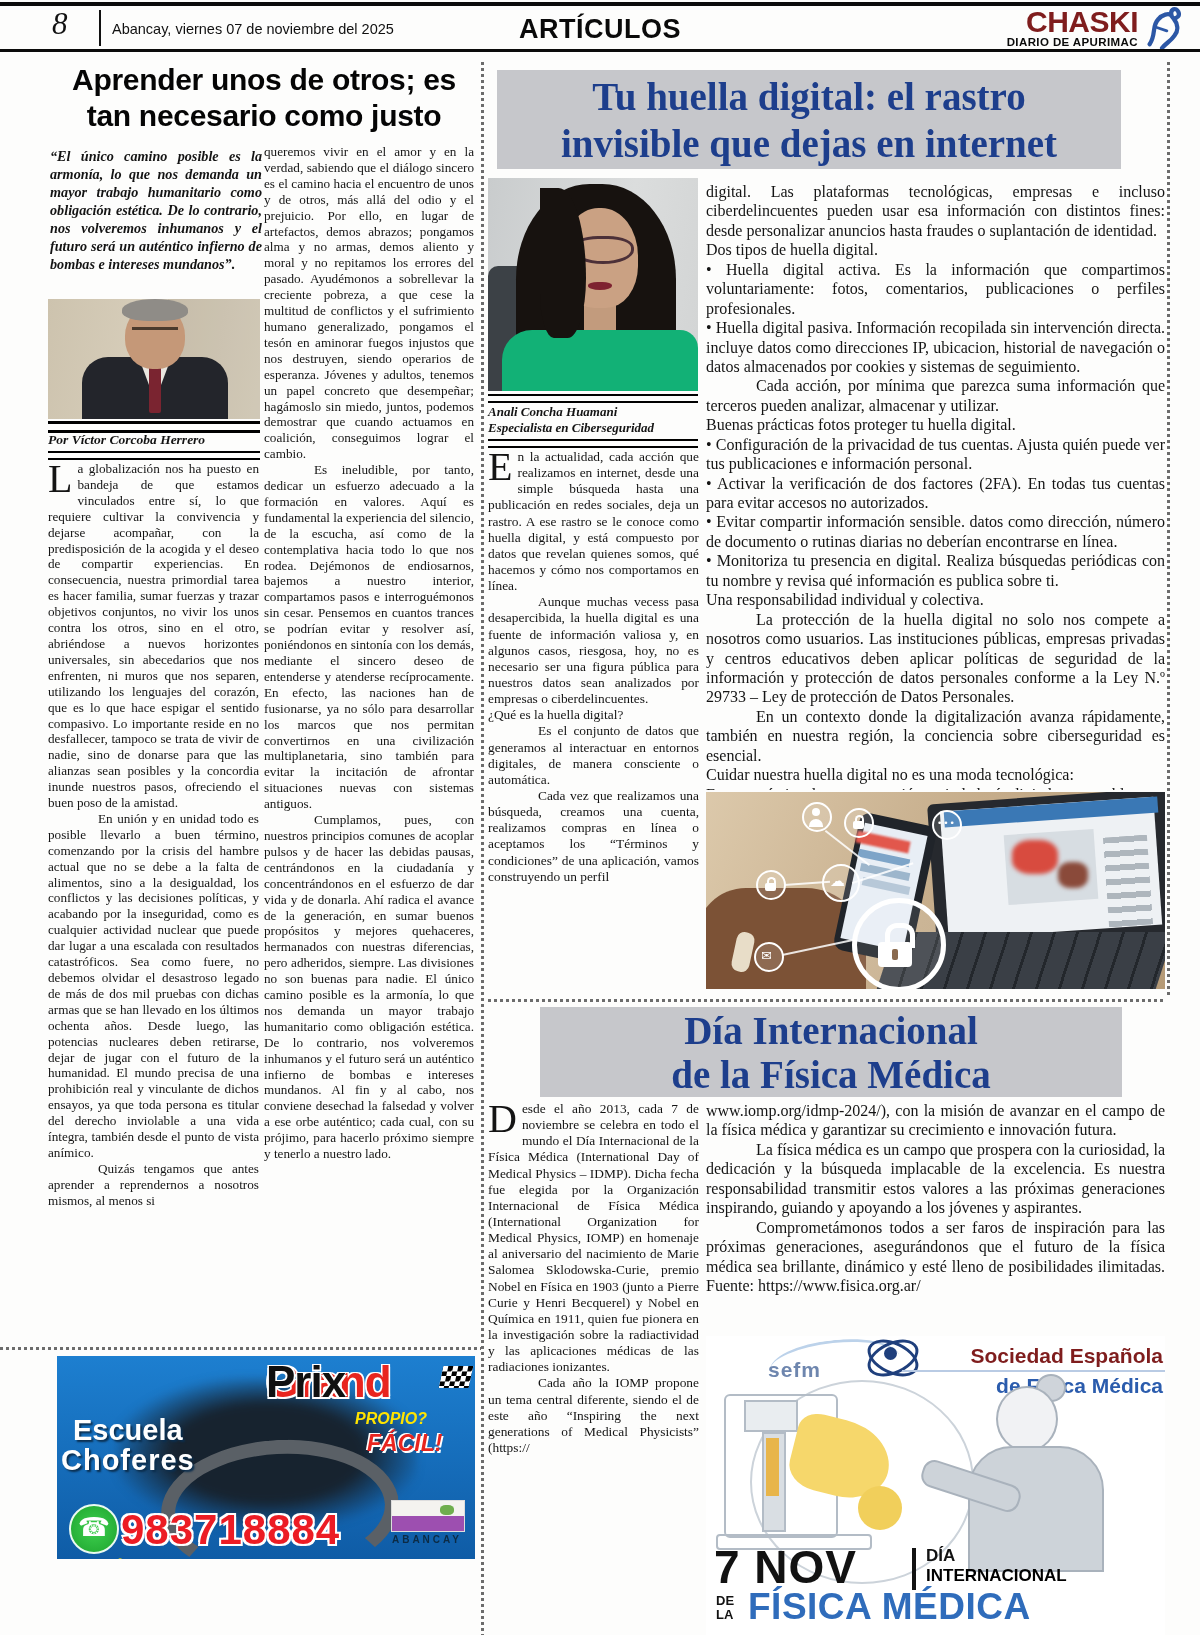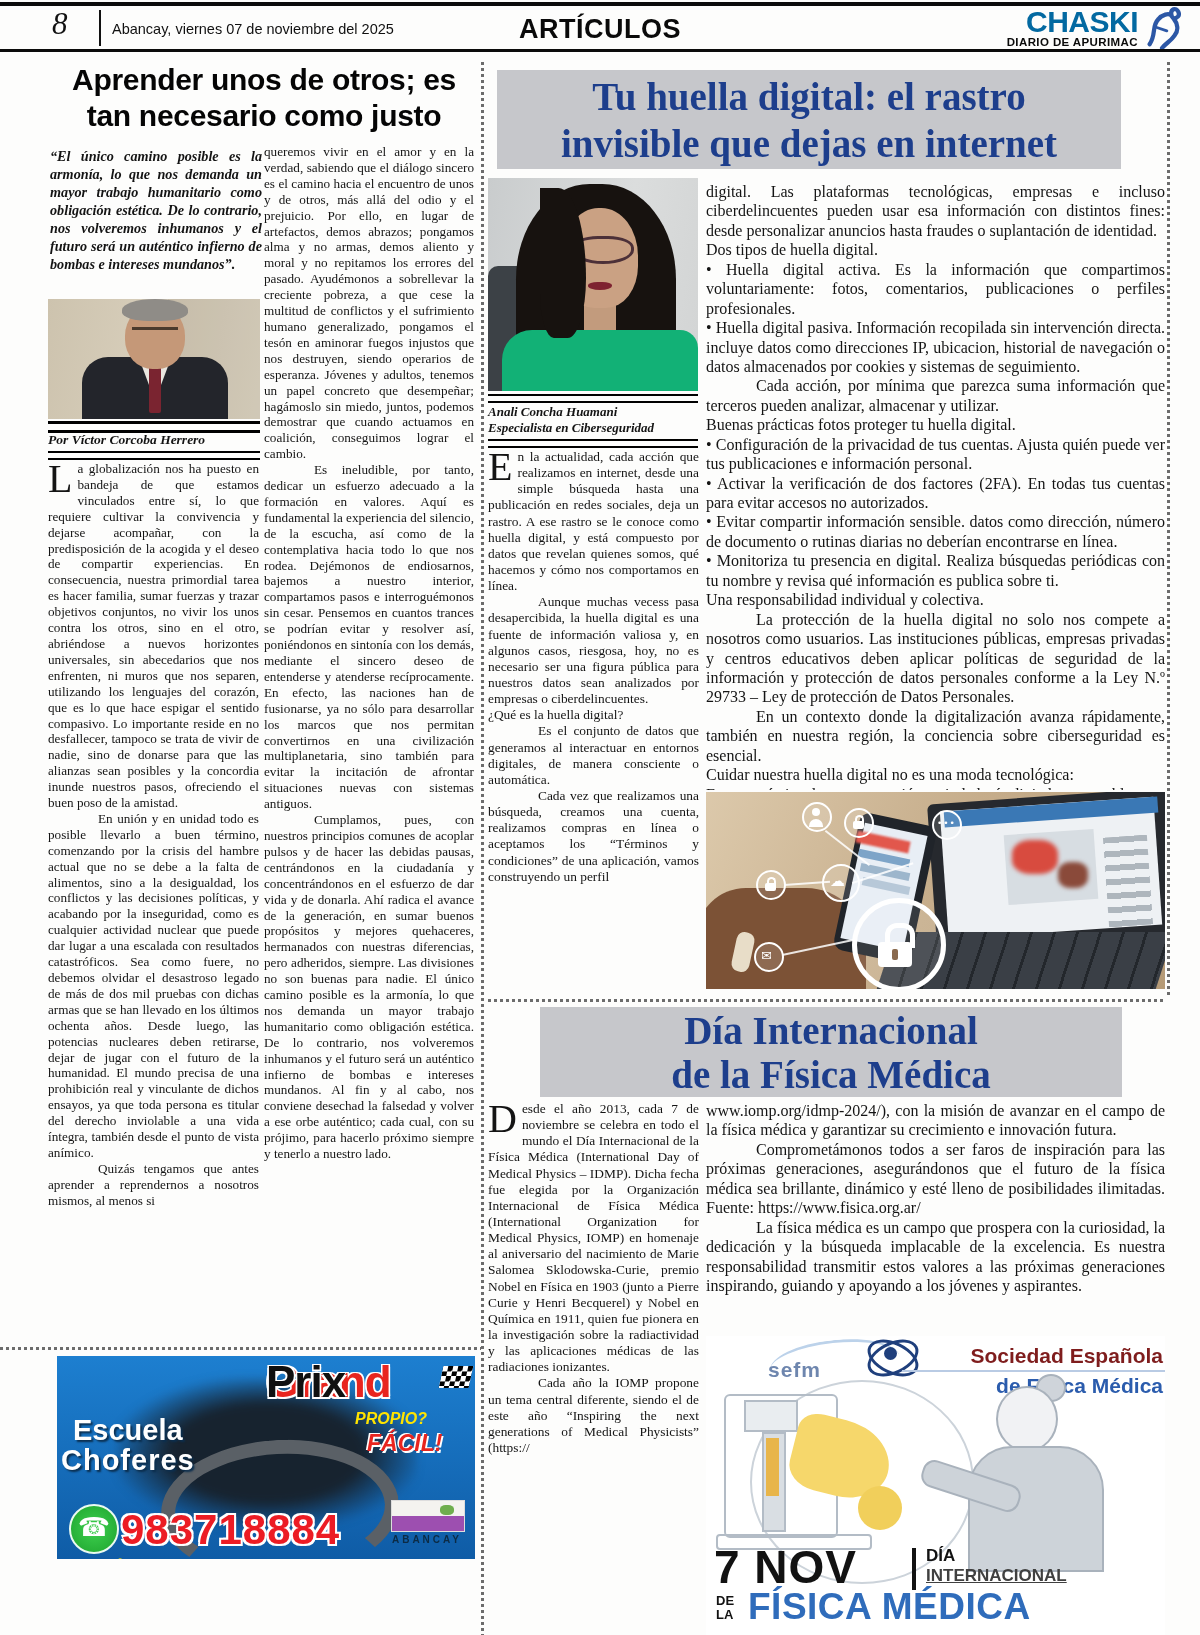--- a/index.html
+++ b/index.html
@@ -6,21 +6,21 @@
   .page{position:relative;width:1200px;height:1635px;background:#fdfdfc;overflow:hidden;
         font-family:"Liberation Serif",serif;color:#141414;}
   
   .topline{position:absolute;top:2px;left:0;width:1200px;height:4px;background:#0b0b0b;}
   .botline{position:absolute;top:49px;left:0;width:1200px;height:3px;background:#0b0b0b;}
   .hdr-pagenum{position:absolute;left:52px;top:6px;font:italic 31px "Liberation Serif",serif;color:#111;}
   .hdr-vline{position:absolute;left:99px;top:10px;width:2px;height:36px;background:#111;}
   .hdr-date{position:absolute;left:112px;top:21px;font:14.5px "Liberation Sans",sans-serif;color:#111;}
   .hdr-section{position:absolute;left:0;top:14px;width:1200px;text-align:center;
                font:800 27px "Liberation Sans",sans-serif;letter-spacing:.5px;color:#0a0a0a;}
-  .hdr-brand{position:absolute;right:62px;top:5px;font:800 30px "Liberation Sans",sans-serif;letter-spacing:-.5px;color:#0369a1;}
+  .hdr-brand{position:absolute;right:62px;top:5px;font:800 30px "Liberation Sans",sans-serif;letter-spacing:-.5px;color:#7f1d1d;}
   .hdr-brand-sub{position:absolute;right:62px;top:36px;font:700 11.5px "Liberation Sans",sans-serif;letter-spacing:.4px;color:#0a0a0a;}
   .chaski-logo{position:absolute;right:16px;top:4px;width:42px;height:46px;}
   
   .drule{border-top:3px solid #000;border-bottom:3px solid #000;height:6px;}
   .drule2{border-top:2px solid #000;border-bottom:2px solid #000;height:5px;}
   .vdots{position:absolute;width:3px;background-image:repeating-linear-gradient(to bottom,#6c6c6c 0 3px,transparent 3px 6px);}
   .hdots{position:absolute;height:3px;background-image:repeating-linear-gradient(to right,#6c6c6c 0 3px,transparent 3px 6px);}
   
   .col{font-size:13.2px;line-height:1.205;text-align:justify;overflow:hidden;hyphens:auto;}
   .col p{margin:0;}
@@ -121,21 +121,21 @@
   .sf-base{left:10px;top:198px;width:152px;height:12px;border:2px solid #b3bcc6;border-radius:4px;}
   .sf-y1{left:86px;top:84px;width:98px;height:76px;background:#f6d76b;border-radius:30% 70% 60% 40%;transform:rotate(14deg);}
   .sf-y2{left:152px;top:150px;width:44px;height:44px;background:#f1cf5b;border-radius:50%;}
   .sf-bun{left:330px;top:38px;width:26px;height:24px;background:#cfd4da;border:2px solid #a9b2bc;border-radius:50%;}
   .sf-head{left:290px;top:50px;width:58px;height:62px;background:#f1f2f4;border:2px solid #a9b2bc;border-radius:50%;}
   .sf-body{left:262px;top:110px;width:132px;height:122px;background:#cdd3d9;border:2px solid #a9b2bc;border-radius:44px 44px 0 0;}
   .sf-arm{left:214px;top:136px;width:98px;height:24px;background:#cdd3d9;border:2px solid #a9b2bc;border-radius:12px;transform:rotate(18deg);}
   .sf-7nov{left:8px;top:208px;font:900 46px/46px "Liberation Sans",sans-serif;color:#121212;letter-spacing:1px;}
   .sf-bar{left:206px;top:212px;width:4px;height:42px;background:#121212;}
   .sf-lbl1{left:220px;top:210px;font:800 17px "Liberation Sans",sans-serif;color:#121212;}
-  .sf-lbl2{left:220px;top:230px;font:800 17px "Liberation Sans",sans-serif;color:#404040;text-decoration:underline;}
+  .sf-lbl2{left:220px;top:230px;font:800 17px "Liberation Sans",sans-serif;color:#000000;}
   .sf-de{left:10px;top:258px;font:900 13px/13px "Liberation Sans",sans-serif;color:#121212;}
   .sf-la{left:10px;top:272px;font:900 13px/13px "Liberation Sans",sans-serif;color:#121212;}
   .sf-big{left:42px;top:250px;font:900 37px "Liberation Sans",sans-serif;color:#2f6cbb;letter-spacing:.5px;}
   
   .hsep-ad{left:0;top:1347px;width:481px;}
   .ad{position:absolute;left:57px;top:1356px;width:418px;height:203px;overflow:hidden;
       background:linear-gradient(#1d7fd0,#0f5ca6);font-family:"Liberation Sans",sans-serif;}
   .ad *{position:absolute;}
   .ad-photo{left:60px;top:22px;width:300px;height:150px;background:radial-gradient(ellipse at center,#17232f 0 45%,rgba(23,35,47,0) 75%);filter:blur(4px);}
   .ad-wheel{left:104px;top:84px;width:210px;height:110px;border:14px solid #5a6066;border-radius:50%;border-bottom-color:transparent;transform:rotate(-3deg);}
@@ -295,22 +295,22 @@
   <div class="hdots hsep-huella"></div>
 
   <div class="fm-banner"><span>Día Internacional</span><br><span>de la Física Médica</span></div>
 
   <div class="col fm-c1">
       <p class="dc">Desde el año 2013, cada 7 de noviembre se celebra en todo el mundo el Día Internacional de la Física Médica (International Day of Medical Physics – IDMP). Dicha fecha fue elegida por la Organización Internacional de Física Médica (International Organization for Medical Physics, IOMP) en homenaje al aniversario del nacimiento de Marie Salomea Sklodowska-Curie, premio Nobel en Física en 1903 (junto a Pierre Curie y Henri Becquerel) y Nobel en Química en 1911, quien fue pionera en la investigación sobre la radiactividad y las aplicaciones médicas de las radiaciones ionizantes.</p>
       <p class="ind">Cada año la IOMP propone un tema central diferente, siendo el de este año “Inspiring the next generations of Medical Physicists” (https://</p>
     </div>
   <div class="col wide fm-c2">
       <p class="fl">www.iomp.org/idmp-2024/), con la misión de avanzar en el campo de la física médica y garantizar su crecimiento e innovación futura.</p>
+      <p class="ind">La física médica es un campo que prospera con la curiosidad, la dedicación y la búsqueda implacable de la excelencia. Es nuestra responsabilidad transmitir estos valores a las próximas generaciones inspirando, guiando y apoyando a los jóvenes y aspirantes.</p>
       <p class="ind">Comprometámonos todos a ser faros de inspiración para las próximas generaciones, asegurándonos que el futuro de la física médica sea brillante, dinámico y esté lleno de posibilidades ilimitadas. Fuente: https://www.fisica.org.ar/</p>
-      <p class="ind">La física médica es un campo que prospera con la curiosidad, la dedicación y la búsqueda implacable de la excelencia. Es nuestra responsabilidad transmitir estos valores a las próximas generaciones inspirando, guiando y apoyando a los jóvenes y aspirantes.</p>
     </div>
 
   <div class="sefm-block">
     <div class="sf-wave"></div>
     <div class="sf-logo">sefm</div>
     <div class="sf-atom-ring"></div>
     <div class="sf-atom-ring2"></div>
     <div class="sf-atom-dot"></div>
     <div class="sf-org1">Sociedad Española</div>
     <div class="sf-orgline"></div>

